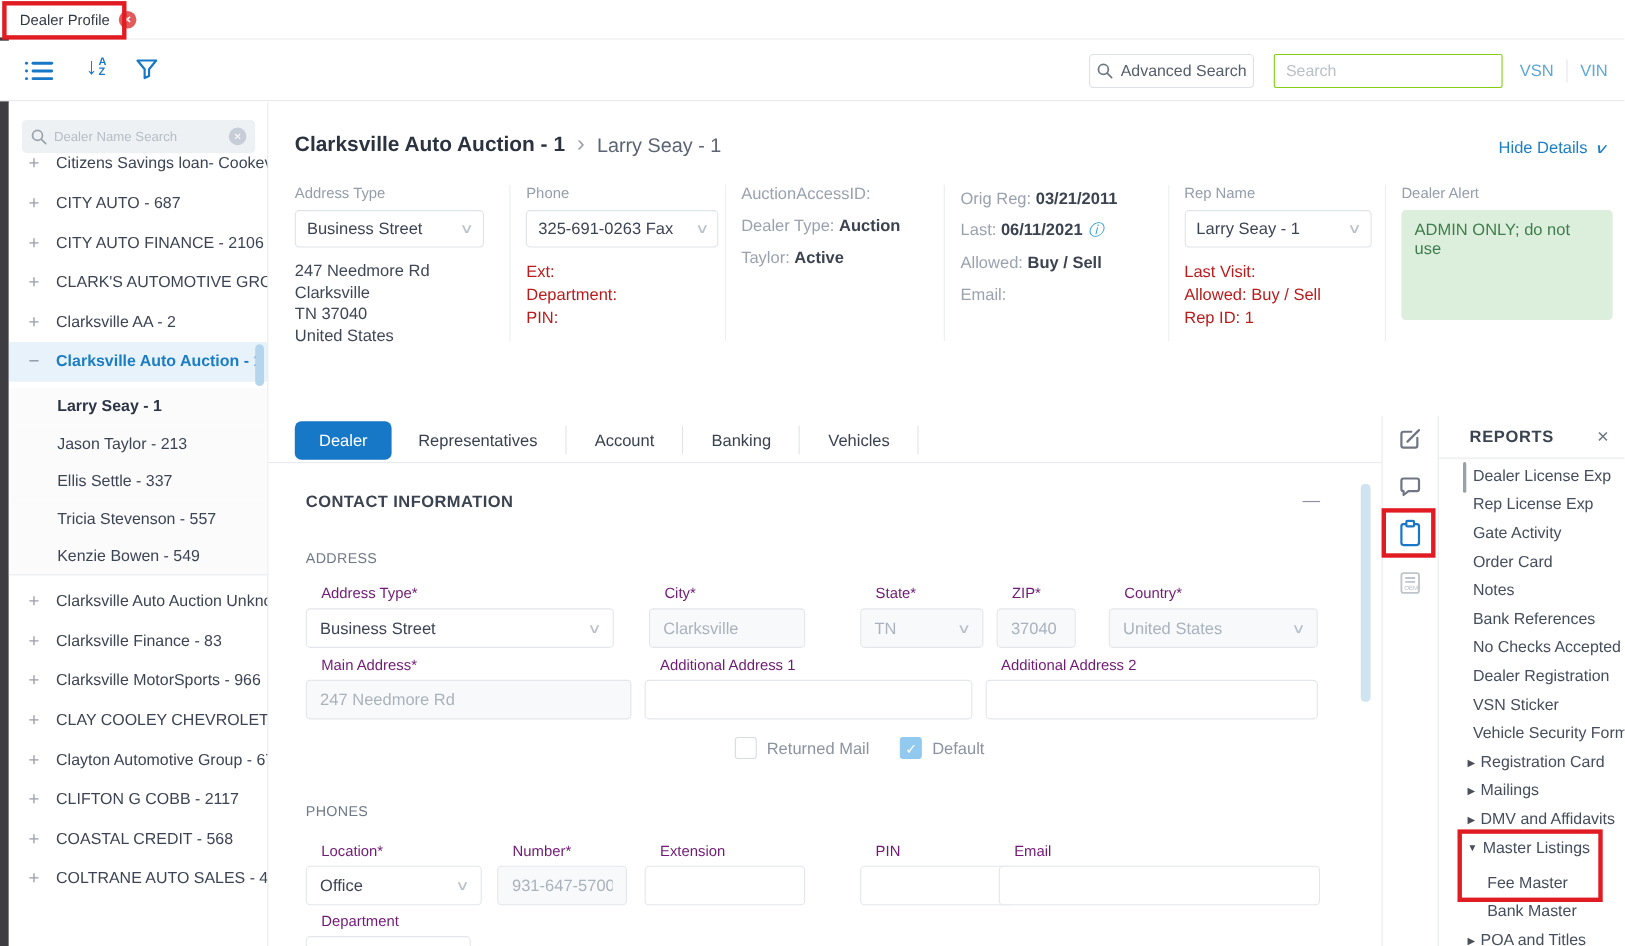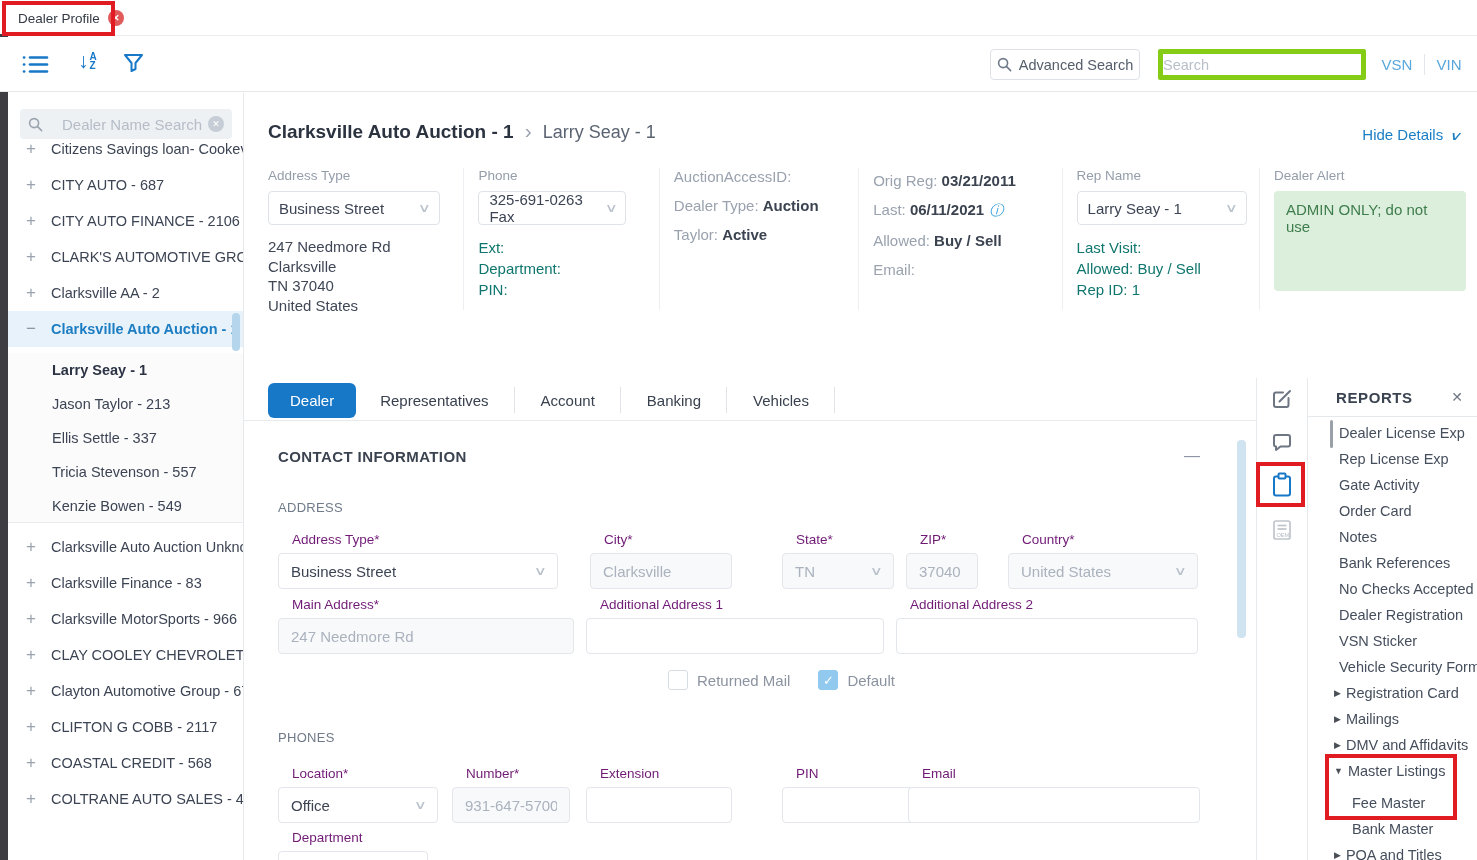--- a/index.html
+++ b/index.html
@@ -19,29 +19,29 @@
   .tab-close::after { content:"✕"; color:#fff; font-size:9px; font-weight:bold; line-height:1; }
 
   
   .topbar { position:absolute; left:0; top:37px; width:100%; height:55px; background:#fff; border-bottom:1px solid #e8e8e8; }
   .icon-btn { position:absolute; cursor:pointer; }
   .sort-icon { display:flex; align-items:center; color:#1878c8; }
   .sort-icon .s-arrow { font-size:21px; line-height:1; font-weight:400; }
   .sort-icon .s-az { display:flex; flex-direction:column; font-size:10px; font-weight:700; line-height:9px; margin-left:1px; }
   .adv-btn { position:absolute; left:990px; top:12px; width:150px; height:31px; border:1px solid #dde1e6; border-radius:4px; display:flex; align-items:center; justify-content:center; gap:7px; background:#fff; cursor:pointer; }
   .adv-btn span { font-size:14.5px; color:#555e6b; }
-  .g-search { position:absolute; left:1158px; top:12px; width:208px; height:31px; border:5px solid #84cc16; border-radius:2px; padding:0 0; font-size:14.5px; color:#3c4454; font-family:inherit; outline:none; }
+  .g-search { position:absolute; left:1158px; top:12px; width:208px; height:31px; border:1px solid #84cc16; border-radius:2px; padding:0 10px; font-size:14.5px; color:#3c4454; font-family:inherit; outline:none; }
   .g-search::placeholder { color:#b9c0ca; }
   .vsn-vin { position:absolute; top:12px; height:31px; display:flex; align-items:center; font-size:15px; color:#59a7dc; cursor:pointer; justify-content:center; }
   .vv-div { position:absolute; left:1424px; top:17px; width:1px; height:21px; background:#e3e6ea; }
 
   
   .sidebar { position:absolute; left:8px; top:93px; width:236px; height:767px; background:#fff; border-right:1px solid #e7eaed; overflow:hidden; }
   .sd-search { position:absolute; left:12px; top:16px; width:212px; height:30px; background:#edf1f4; border-radius:4px; display:flex; align-items:center; padding:0 8px; gap:6px; }
-  .sd-search input { flex:1; border:none; background:transparent; outline:none; font-size:15px; color:#c2410c; font-family:inherit; min-width:0;margin-left:13px; }
+  .sd-search input { flex:1; border:none; background:transparent; outline:none; font-size:12px; color:#c2410c; font-family:inherit; min-width:0; }
   .sd-search input::placeholder { color:#b6bdc7; }
   .clear-circle { width:16px; height:16px; border-radius:50%; background:#c7cdd6; display:flex; align-items:center; justify-content:center; flex:none; cursor:pointer; }
   .clear-circle::after { content:"✕"; color:#fff; font-size:9px; line-height:1; }
   .tree { position:absolute; left:0; top:50px; width:236px; list-style:none; }
   .srow { height:36px; display:flex; align-items:center; padding-left:18px; white-space:nowrap; overflow:hidden; cursor:pointer; }
   .sicon { width:25px; color:#9aa2ad; font-size:17px; flex:none; }
   .slabel { font-size:14.5px; color:#3c4454; }
   .srow.partial { margin-top:-12px; }
   .srow.selected { background:#e7f2fb; }
   .srow.selected .slabel { color:#1d7dc2; font-weight:bold; }
@@ -62,21 +62,21 @@
 
   
   .dp { position:absolute; left:268px; top:168px; width:1198px; height:142px; display:flex; }
   .dcol { padding-left:14px; border-left:1px solid #eceef2; }
   .dcol.first { padding-left:0; border-left:none; }
   .c1 { width:196px; } .c2 { width:196px; } .c3 { width:200px; } .c4 { width:204px; } .c5 { width:198px; } .c6 { flex:1; }
   .dlabel { font-size:13.5px; color:#949daa; margin-bottom:8px; }
   .sel { height:34px; border:1px solid #dfe3e8; border-radius:4px; background:#fff; display:flex; align-items:center; justify-content:space-between; padding:0 10px; font-size:15px; color:#3c4454; cursor:pointer; }
   .sel::after { content:"∨"; color:#b9c1cb; font-size:12px; transform:scaleX(1.5); }
   .addr { margin-top:12px; font-size:15px; line-height:19.5px; color:#3f4756; }
-  .glines { margin-top:12px; font-size:15px; line-height:21px; color:#0f766e; }
+  .glines { margin-top:12px; font-size:15px; line-height:21px; color:#b91c1c; }
   .drow { font-size:15px; margin-bottom:12px; color:#99a2ae; }
   .drow .v { color:#3b4350; font-weight:600; }
   .chip { display:inline-block; background:#d8ecd8; color:#47804f; font-size:14px; border-radius:4px; padding:8px 10px; margin-bottom:13px; }
   .info::after { content:"ⓘ"; color:#2d9cdb; font-size:14px; margin-left:5px; }
   .alertbox { margin-top:6px; width:192px; height:100px; background:#dceedc; border-radius:4px; padding:10px 12px; color:#3e7d4c; font-size:15px; }
 
   
   .tabs { position:absolute; left:268px; top:380px; height:40px; display:flex; align-items:center; }
   .tab { position:relative; font-size:15px; color:#39414f; margin-right:52px; cursor:pointer; }
   .tab:not(.active)::after { content:""; position:absolute; right:-26px; top:50%; transform:translateY(-50%); width:1px; height:26px; background:#e0e4e8; }
@@ -308,21 +308,21 @@
       </div>
       <div class="addr">
         <div>247 Needmore Rd</div>
         <div>Clarksville</div>
         <div>TN 37040</div>
         <div>United States</div>
       </div>
     </div>
     <div class="dcol c2">
       <div class="dlabel">Phone</div>
-      <div class="sel" style="width:148px;">
+      <div class="sel" style="width:175px;">
         <span>325-691-0263 Fax</span>
       </div>
       <div class="glines">
         <div>Ext:</div>
         <div>Department:</div>
         <div>PIN:</div>
       </div>
     </div>
     <div class="dcol c3">
       <div class="drow"><span>AuctionAccessID:</span></div>

